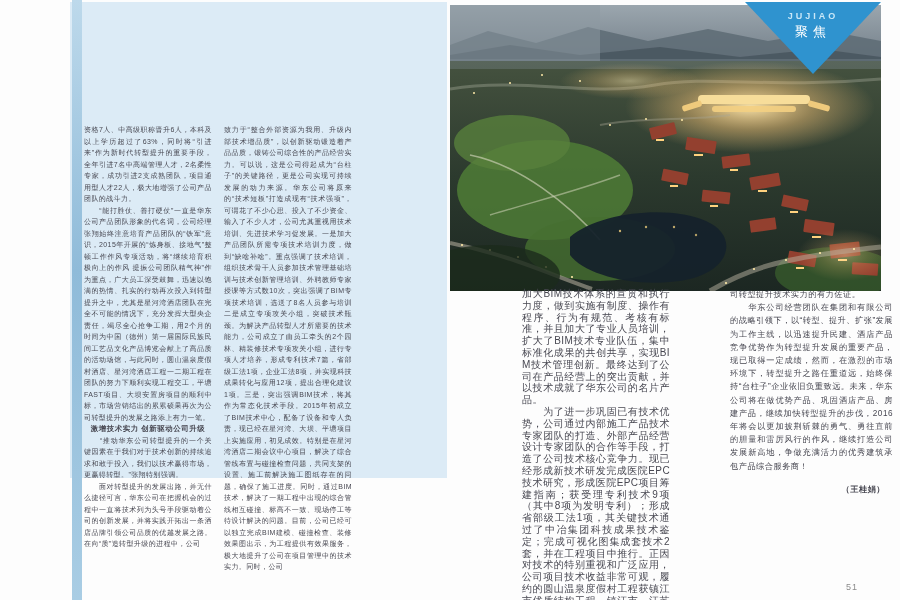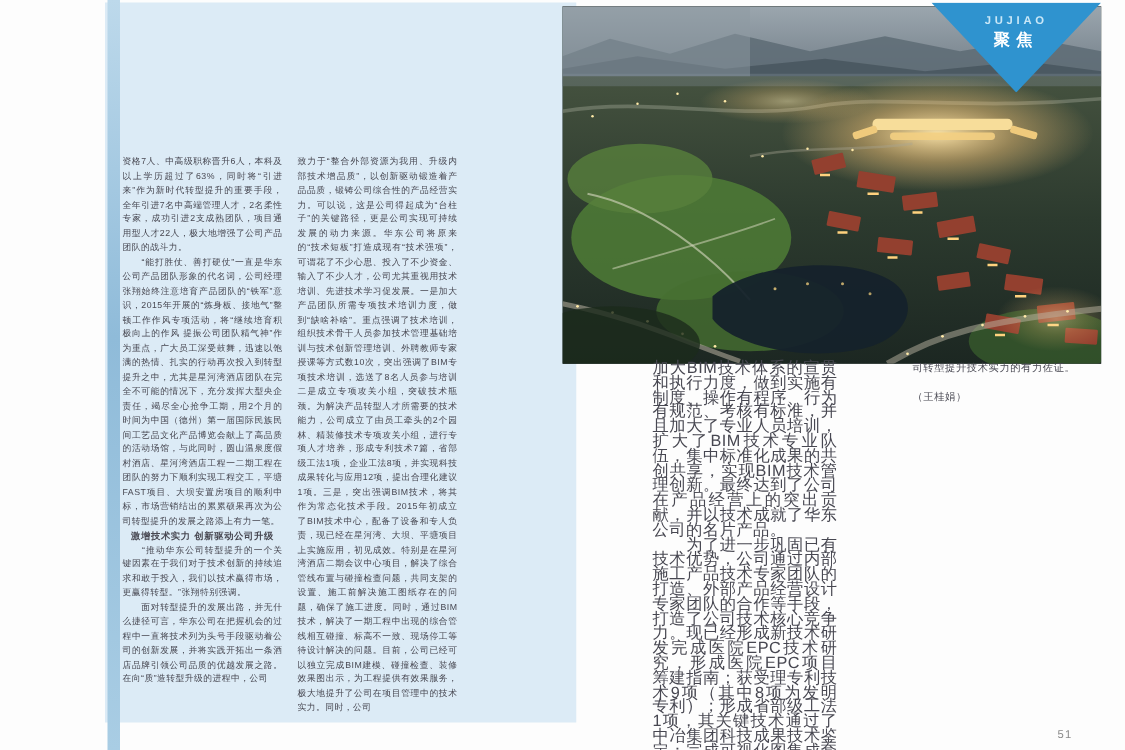--- a/index.html
+++ b/index.html
@@ -1,41 +1,41 @@
 <!DOCTYPE html>
 <html><head>
 <meta charset="utf-8">
 <style>
   html,body{margin:0;padding:0;background:#ffffff;}
   .spread{position:relative;width:900px;height:600px;background:#fdfdfd;overflow:hidden;
           font-family:"Liberation Sans",sans-serif;}
   
-  .left-page{position:absolute;left:84px;top:2px;width:377px;height:576px;background:#dcebf6;}
+  .left-page{position:absolute;left:70px;top:2px;width:377px;height:476px;background:#dcebf6;}
   .side-bar{position:absolute;left:2px;top:-2px;width:10px;height:600px;
             background:linear-gradient(180deg,#bdd9eb 0%,#8fbbd9 45%,#a9cde4 100%);}
   .col{position:absolute;text-align:justify;color:#49495322;}
   .col, .col p{color:#474751;}
   .col{font-size:7px;line-height:11.5px;letter-spacing:0.4px;word-break:break-all;}
   .col p{margin:0;}
   .heading-red{color:#cd5a3a;font-weight:bold;text-align:center;font-size:7.4px;
                letter-spacing:0.6px;margin:1px 0;}
   .lcol1{left:14px;top:122px;width:128px;height:444px;}
   .lcol2{left:154px;top:122px;width:128px;height:444px;}
   
   .photo{position:absolute;left:450px;top:5px;width:431px;height:286px;background:#273630;
          overflow:hidden;box-shadow:inset 0 0 30px rgba(0,0,0,.35);}
   .corner-tag{position:absolute;left:745px;top:2px;width:136px;height:72px;
               background:#2f93cf;clip-path:polygon(0 0,100% 0,50% 100%);text-align:center;}
   .tag-latin{margin-top:9px;color:#c9e7f7;font-size:9px;font-weight:bold;letter-spacing:3px;}
-  .tag-cn{margin-top:2px;color:#ffffff;font-size:13px;font-weight:bold;letter-spacing:5px;}
+  .tag-cn{margin-top:2px;color:#ffffff;font-size:13px;font-weight:normal;letter-spacing:5px;}
   .rcol{position:absolute;text-align:justify;word-break:break-all;color:#474751;}
-  .rcol1{left:522px;top:288px;width:148px;height:255px;font-size:13px;line-height:11.8px;letter-spacing:0.4px;}
+  .rcol1{left:522px;top:288px;width:148px;height:255px;font-size:10px;line-height:11.8px;letter-spacing:0.4px;}
   .rcol2{left:694px;top:288px;width:163px;height:210px;font-size:8.2px;line-height:13.2px;letter-spacing:0.5px;margin-left:36px;}
   .rcol p{margin:0;}
-  .author{padding-right:8px;margin-top:10px !important;}
+  .author{text-align:right;padding-right:8px;margin-top:10px !important;font-weight:bold;}
   .page-num{position:absolute;left:846px;top:538px;color:#8b8b8b;font-size:9px;letter-spacing:1px;margin-top:44px;}
 </style>
 </head>
 <body>
 
 <div class="spread">
 
   <div class="left-page">
     <div class="side-bar"></div>
 
@@ -157,17 +157,18 @@
     <div class="tag-cn">聚焦</div>
   </div>
 
   <div class="rcol rcol1">
     <p>加大BIM技术体系的宣贯和执行力度，做到实施有制度、操作有程序、行为有规范、考核有标准，并且加大了专业人员培训，扩大了BIM技术专业队伍，集中标准化成果的共创共享，实现BIM技术管理创新。最终达到了公司在产品经营上的突出贡献，并以技术成就了华东公司的名片产品。</p>
     <p>　　为了进一步巩固已有技术优势，公司通过内部施工产品技术专家团队的打造、外部产品经营设计专家团队的合作等手段，打造了公司技术核心竞争力。现已经形成新技术研发完成医院EPC技术研究，形成医院EPC项目筹建指南；获受理专利技术9项（其中8项为发明专利）；形成省部级工法1项，其关键技术通过了中冶集团科技成果技术鉴定；完成可视化图集成套技术2套，并在工程项目中推行。正因对技术的特别重视和广泛应用，公司项目技术收益非常可观，履约的圆山温泉度假村工程获镇江市优质结构工程、镇江市、江苏省建筑施工文明标准化示范工地称号，这些都是华东公</p>
   </div>
 
   <div class="rcol rcol2">
     <p>司转型提升技术实力的有力佐证。</p>
+    <p>　　华东公司经营团队在集团和有限公司的战略引领下，以“转型、提升、扩张”发展为工作主线，以迅速提升民建、酒店产品竞争优势作为转型提升发展的重要产品，现已取得一定成绩，然而，在激烈的市场环境下，转型提升之路任重道远，始终保持“台柱子”企业依旧负重致远。未来，华东公司将在做优势产品、巩固酒店产品、房建产品，继续加快转型提升的步伐，2016年将会以更加披荆斩棘的勇气、勇往直前的胆量和雷厉风行的作风，继续打造公司发展新高地，争做充满活力的优秀建筑承包产品综合服务商！</p>
     <p class="author">（王桂娟）</p>
   </div>
 
   <div class="page-num">51</div>
 </div>
 
 </body></html>

